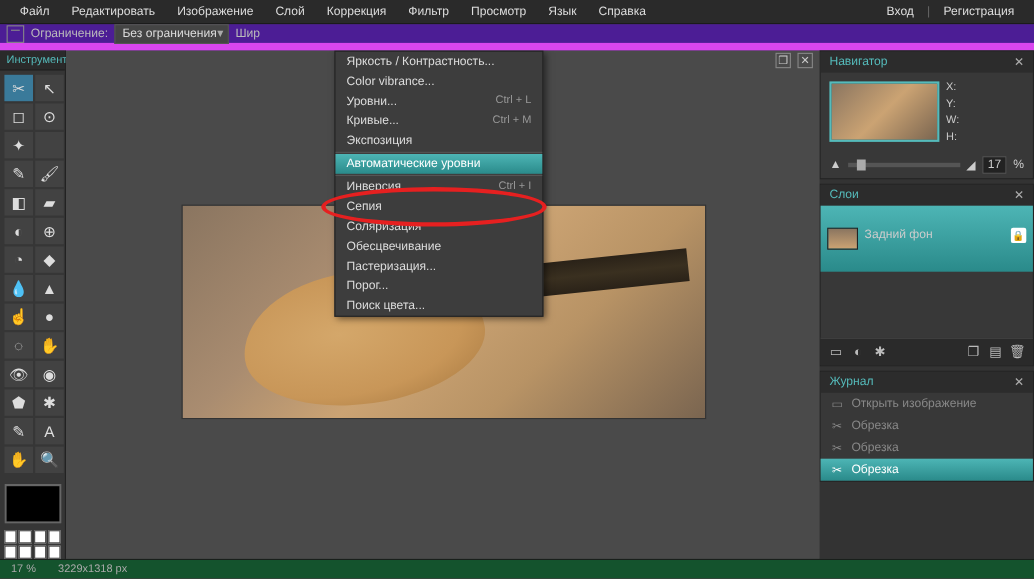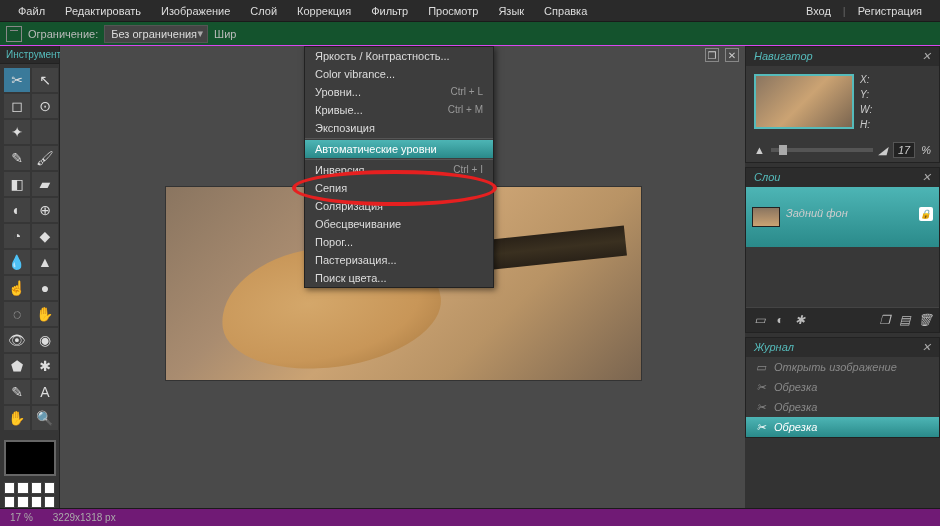--- a/index.html
+++ b/index.html
@@ -1,20 +1,20 @@
 <!DOCTYPE html>
 <html><head>
 <meta charset="utf-8">
 <style>
 * { margin: 0; padding: 0; box-sizing: border-box; font-family: Arial, sans-serif; }
 body { width: 940px; height: 526px; background: #3a3a3a; color: #ccc; overflow: hidden; font-size: 11px; }
 .menubar { height: 22px; background: #2a2a2a; display: flex; align-items: center; padding: 0 8px; border-bottom: 1px solid #1a1a1a; }
 .menubar .item { padding: 3px 10px; cursor: pointer; color: #ddd; }
 .menubar .right { margin-left: auto; display: flex; }
-.optionbar { height: 24px; background: #14532d; display: flex; align-items: center; padding: 0 6px; border-bottom: 1px solid #d946ef; gap: 6px; }
+.optionbar { height: 24px; background: #4c1d95; display: flex; align-items: center; padding: 0 6px; border-bottom: 7px solid #d946ef; gap: 6px; }
 .opt-icon { width: 16px; height: 16px; border: 1px solid #888; position: relative; }
 .opt-icon::after { content: ""; position: absolute; width: 8px; height: 1px; background: #888; top: 3px; left: 3px; }
 .opt-label { color: #bbb; }
 .select { background: #444; padding: 2px 10px 2px 6px; border: 1px solid #555; position: relative; color: #ddd; }
 .select::after { content: "▾"; position: absolute; right: 4px; top: 1px; color: #aaa; }
 
 .main { display: flex; height: calc(100% - 22px - 24px - 18px); }
 .toolbox { width: 60px; background: #363636; border-right: 1px solid #222; }
 .toolbox-title { background: #2a2a2a; padding: 3px 6px; color: #5bb; font-size: 10px; border-bottom: 1px solid #222; }
 .tools { display: grid; grid-template-columns: 1fr 1fr; gap: 2px; padding: 4px; }
@@ -32,21 +32,21 @@
 .guitar-neck { position: absolute; left: 240px; top: 50px; width: 220px; height: 30px; background: linear-gradient(#2a2218, #3a3020, #2a2218); transform: rotate(-6deg); }
 
 .dropdown { position: absolute; left: 244px; top: 0; width: 190px; background: #3d3d3d; border: 1px solid #222; box-shadow: 2px 2px 6px rgba(0,0,0,0.5); z-index: 10; }
 .dd-item { padding: 3px 10px; color: #ddd; display: flex; justify-content: space-between; cursor: pointer; white-space: nowrap; }
 .dd-item .shortcut { color: #999; font-size: 10px; }
 .dd-sep { height: 1px; background: #555; margin: 1px 0; }
 .dd-item.hl { background: linear-gradient(#4db5b5, #2a8a8a); color: #fff; }
 .ellipse { position: absolute; left: 232px; top: 124px; width: 205px; height: 36px; border: 4px solid #e62020; border-radius: 50%; pointer-events: none; z-index: 11; }
 
 .panels { width: 195px; background: #333; display: flex; flex-direction: column; }
-.panel { background: #383838; border: 1px solid #222; margin-bottom: 4px; font-style: italic; }
+.panel { background: #383838; border: 1px solid #222; margin-bottom: 4px; }
 .panel-title { background: #2c2c2c; padding: 3px 8px; color: #5bb; display: flex; justify-content: space-between; }
 .panel-title .x { cursor: pointer; color: #aaa; }
 .nav-body { padding: 8px; display: flex; gap: 6px; }
 .nav-thumb { width: 100px; height: 55px; background: linear-gradient(135deg, #8a7560, #cba373, #7a6550); border: 2px solid #5bb; }
 .nav-info { display: flex; flex-direction: column; gap: 4px; font-size: 10px; }
 .nav-slider { padding: 4px 8px; display: flex; align-items: center; gap: 6px; }
 .nav-slider .track { flex: 1; height: 4px; background: #555; position: relative; }
 .nav-slider .track::after { content: ""; position: absolute; width: 8px; height: 10px; background: #aaa; left: 8%; top: -3px; }
 .nav-slider .val { background: #222; padding: 1px 4px; border: 1px solid #555; }
 
@@ -55,21 +55,21 @@
 .layer-thumb { width: 28px; height: 20px; background: linear-gradient(#8a7560, #cba373); border: 1px solid #222; }
 .layer-lock { margin-left: auto; width: 14px; height: 14px; background: #fff; border-radius: 2px; display:flex;align-items:center;justify-content:center;color:#2a8a8a;font-size:9px;}
 .layers-footer { display: flex; padding: 4px 6px; gap: 4px; background: #2a2a2a; border-top: 1px solid #444; margin-top: 60px;}
 .layers-footer span { width: 16px; height: 16px; display: flex; align-items: center; justify-content: center; color: #bbb; cursor: pointer; font-size:12px;}
 .layers-footer .spacer { flex: 1; }
 
 .history-body .hist-item { display: flex; align-items: center; padding: 3px 8px; gap: 6px; color: #888; }
 .history-body .hist-item.active { background: linear-gradient(#4db5b5, #2a8a8a); color: #fff; }
 .hist-icon { width: 14px; height: 14px; display: flex; align-items: center; justify-content: center; font-size: 11px; }
 
-.statusbar { height: 18px; background: #701a75; display: flex; align-items: center; padding: 0 10px; gap: 20px; font-size: 10px; color: #aaa; border-top: 1px solid #1a1a1a; }
+.statusbar { height: 18px; background: #14532d; display: flex; align-items: center; padding: 0 10px; gap: 20px; font-size: 10px; color: #aaa; border-top: 1px solid #1a1a1a; }
 </style>
 </head>
 <body>
 
 <div class="menubar">
   <div class="item">Файл</div>
   <div class="item">Редактировать</div>
   <div class="item">Изображение</div>
   <div class="item">Слой</div>
   <div class="item">Коррекция</div>
@@ -178,24 +178,24 @@
       <div class="dd-item">
           <span>Сепия</span>
         </div>
       <div class="dd-item">
           <span>Соляризация</span>
         </div>
       <div class="dd-item">
           <span>Обесцвечивание</span>
         </div>
       <div class="dd-item">
+          <span>Пастеризация...</span>
+        </div>
+      <div class="dd-item">
           <span>Порог...</span>
-        </div>
-      <div class="dd-item">
-          <span>Пастеризация...</span>
         </div>
       <div class="dd-item">
           <span>Поиск цвета...</span>
         </div>
     </div>
     <div class="ellipse"></div>
   </div>
 
   <div class="panels">
     <div class="panel">

